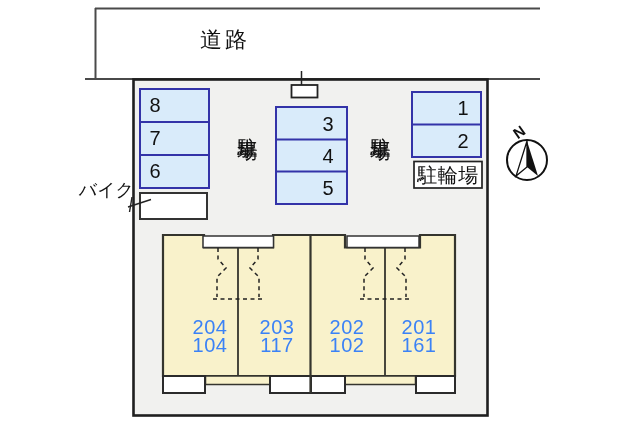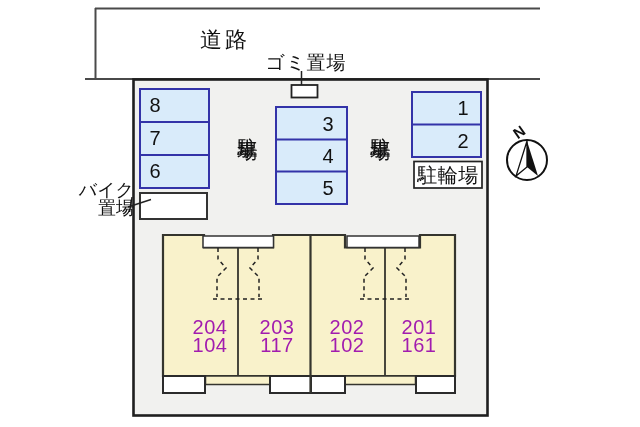--- a/index.html
+++ b/index.html
@@ -8,21 +8,21 @@
   #plan-svg{position:absolute;left:0;top:0;}
   .lbl{position:absolute;color:#111;white-space:nowrap;}
   .road-lbl{left:225px;top:25px;transform:translateX(-50%);font-size:22px;letter-spacing:3px;font-weight:500;}
   .garbage-lbl{left:306px;top:50px;transform:translateX(-50%);font-size:19px;letter-spacing:1px;}
   .bike-lbl{left:72px;top:181px;width:62px;text-align:right;font-size:18px;line-height:18px;white-space:normal;}
   .v-label{position:absolute;writing-mode:vertical-rl;text-orientation:upright;font-size:20px;letter-spacing:2px;color:#111;}
   .v-left{left:235px;top:121px;}
   .v-right{left:368px;top:121px;}
   .cycle-lbl{left:448px;top:175px;transform:translate(-50%,-50%);font-size:20px;letter-spacing:.5px;}
   .stall{position:absolute;transform:translate(-50%,-50%);font-size:20px;color:#111;}
-  .unit-label{position:absolute;transform:translate(-50%,-50%);text-align:center;font-size:20px;line-height:18px;color:#a21caf;letter-spacing:.5px;}
+  .unit-label{position:absolute;transform:translate(-50%,-50%);text-align:center;font-size:20px;line-height:18px;color:#3b82f6;letter-spacing:.5px;}
   .north-lbl{left:519px;top:132px;transform:translate(-50%,-50%) rotate(-35deg);font-size:15px;font-weight:bold;}
 </style>
 </head>
 <body>
 
 <div id="stage">
 
   <svg id="plan-svg" width="640" height="427" viewBox="0 0 640 427">
 
     <g stroke="#4a4a4a" stroke-width="2" fill="none">
@@ -92,25 +92,23 @@
     </g>
 
     <g>
       <circle cx="527" cy="160" r="20" fill="#ffffff" stroke="#111" stroke-width="2"></circle>
       <polygon points="527,141 538,176 527,167" fill="#111"></polygon>
       <polygon points="527,141 516,176 527,167" fill="#ffffff" stroke="#111" stroke-width="1.3"></polygon>
     </g>
   </svg>
 
   <div class="lbl road-lbl">道路</div>
-  <div class="lbl garbage-lbl">ゴミ置場</div>
 
   <div class="lbl bike-lbl">
     <div>バイク</div>
-    <div>置場</div>
   </div>
 
   <div class="v-label v-left">駐車場</div>
   <div class="v-label v-right">駐車場</div>
 
   <div class="lbl cycle-lbl">駐輪場</div>
 
   <div class="stall" style="left:155px;top:105px;">8</div>
   <div class="stall" style="left:155px;top:138px;">7</div>
   <div class="stall" style="left:155px;top:171px;">6</div>

